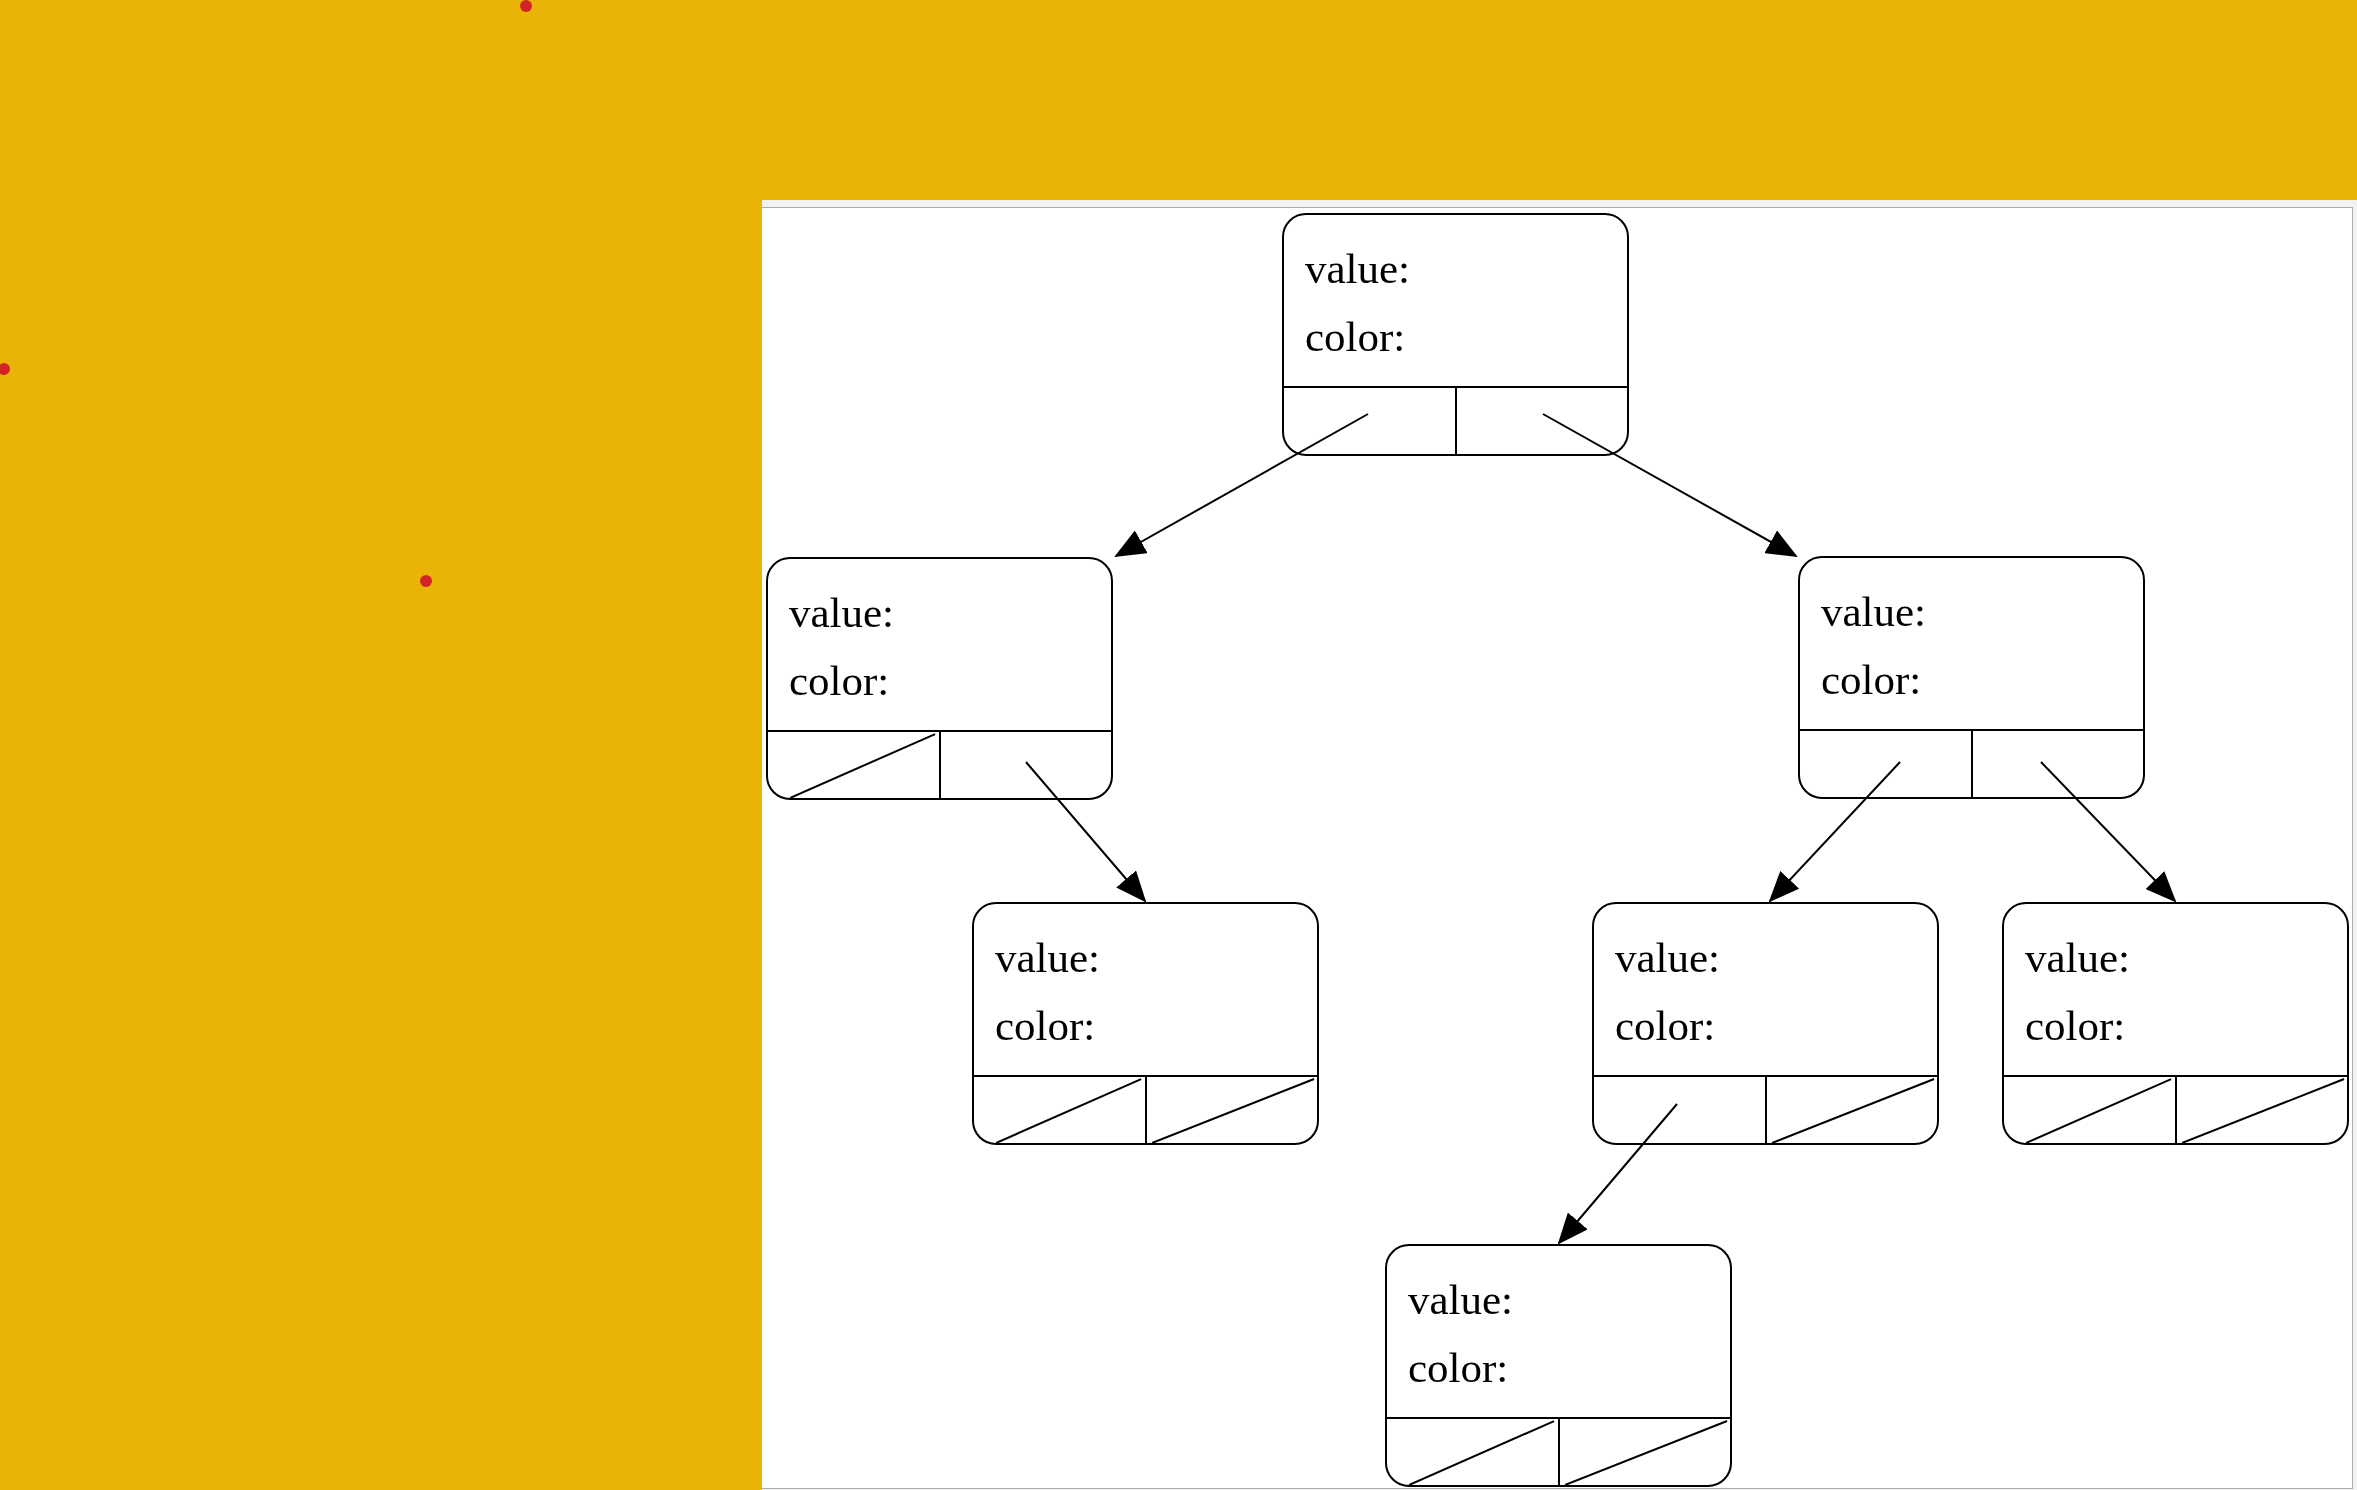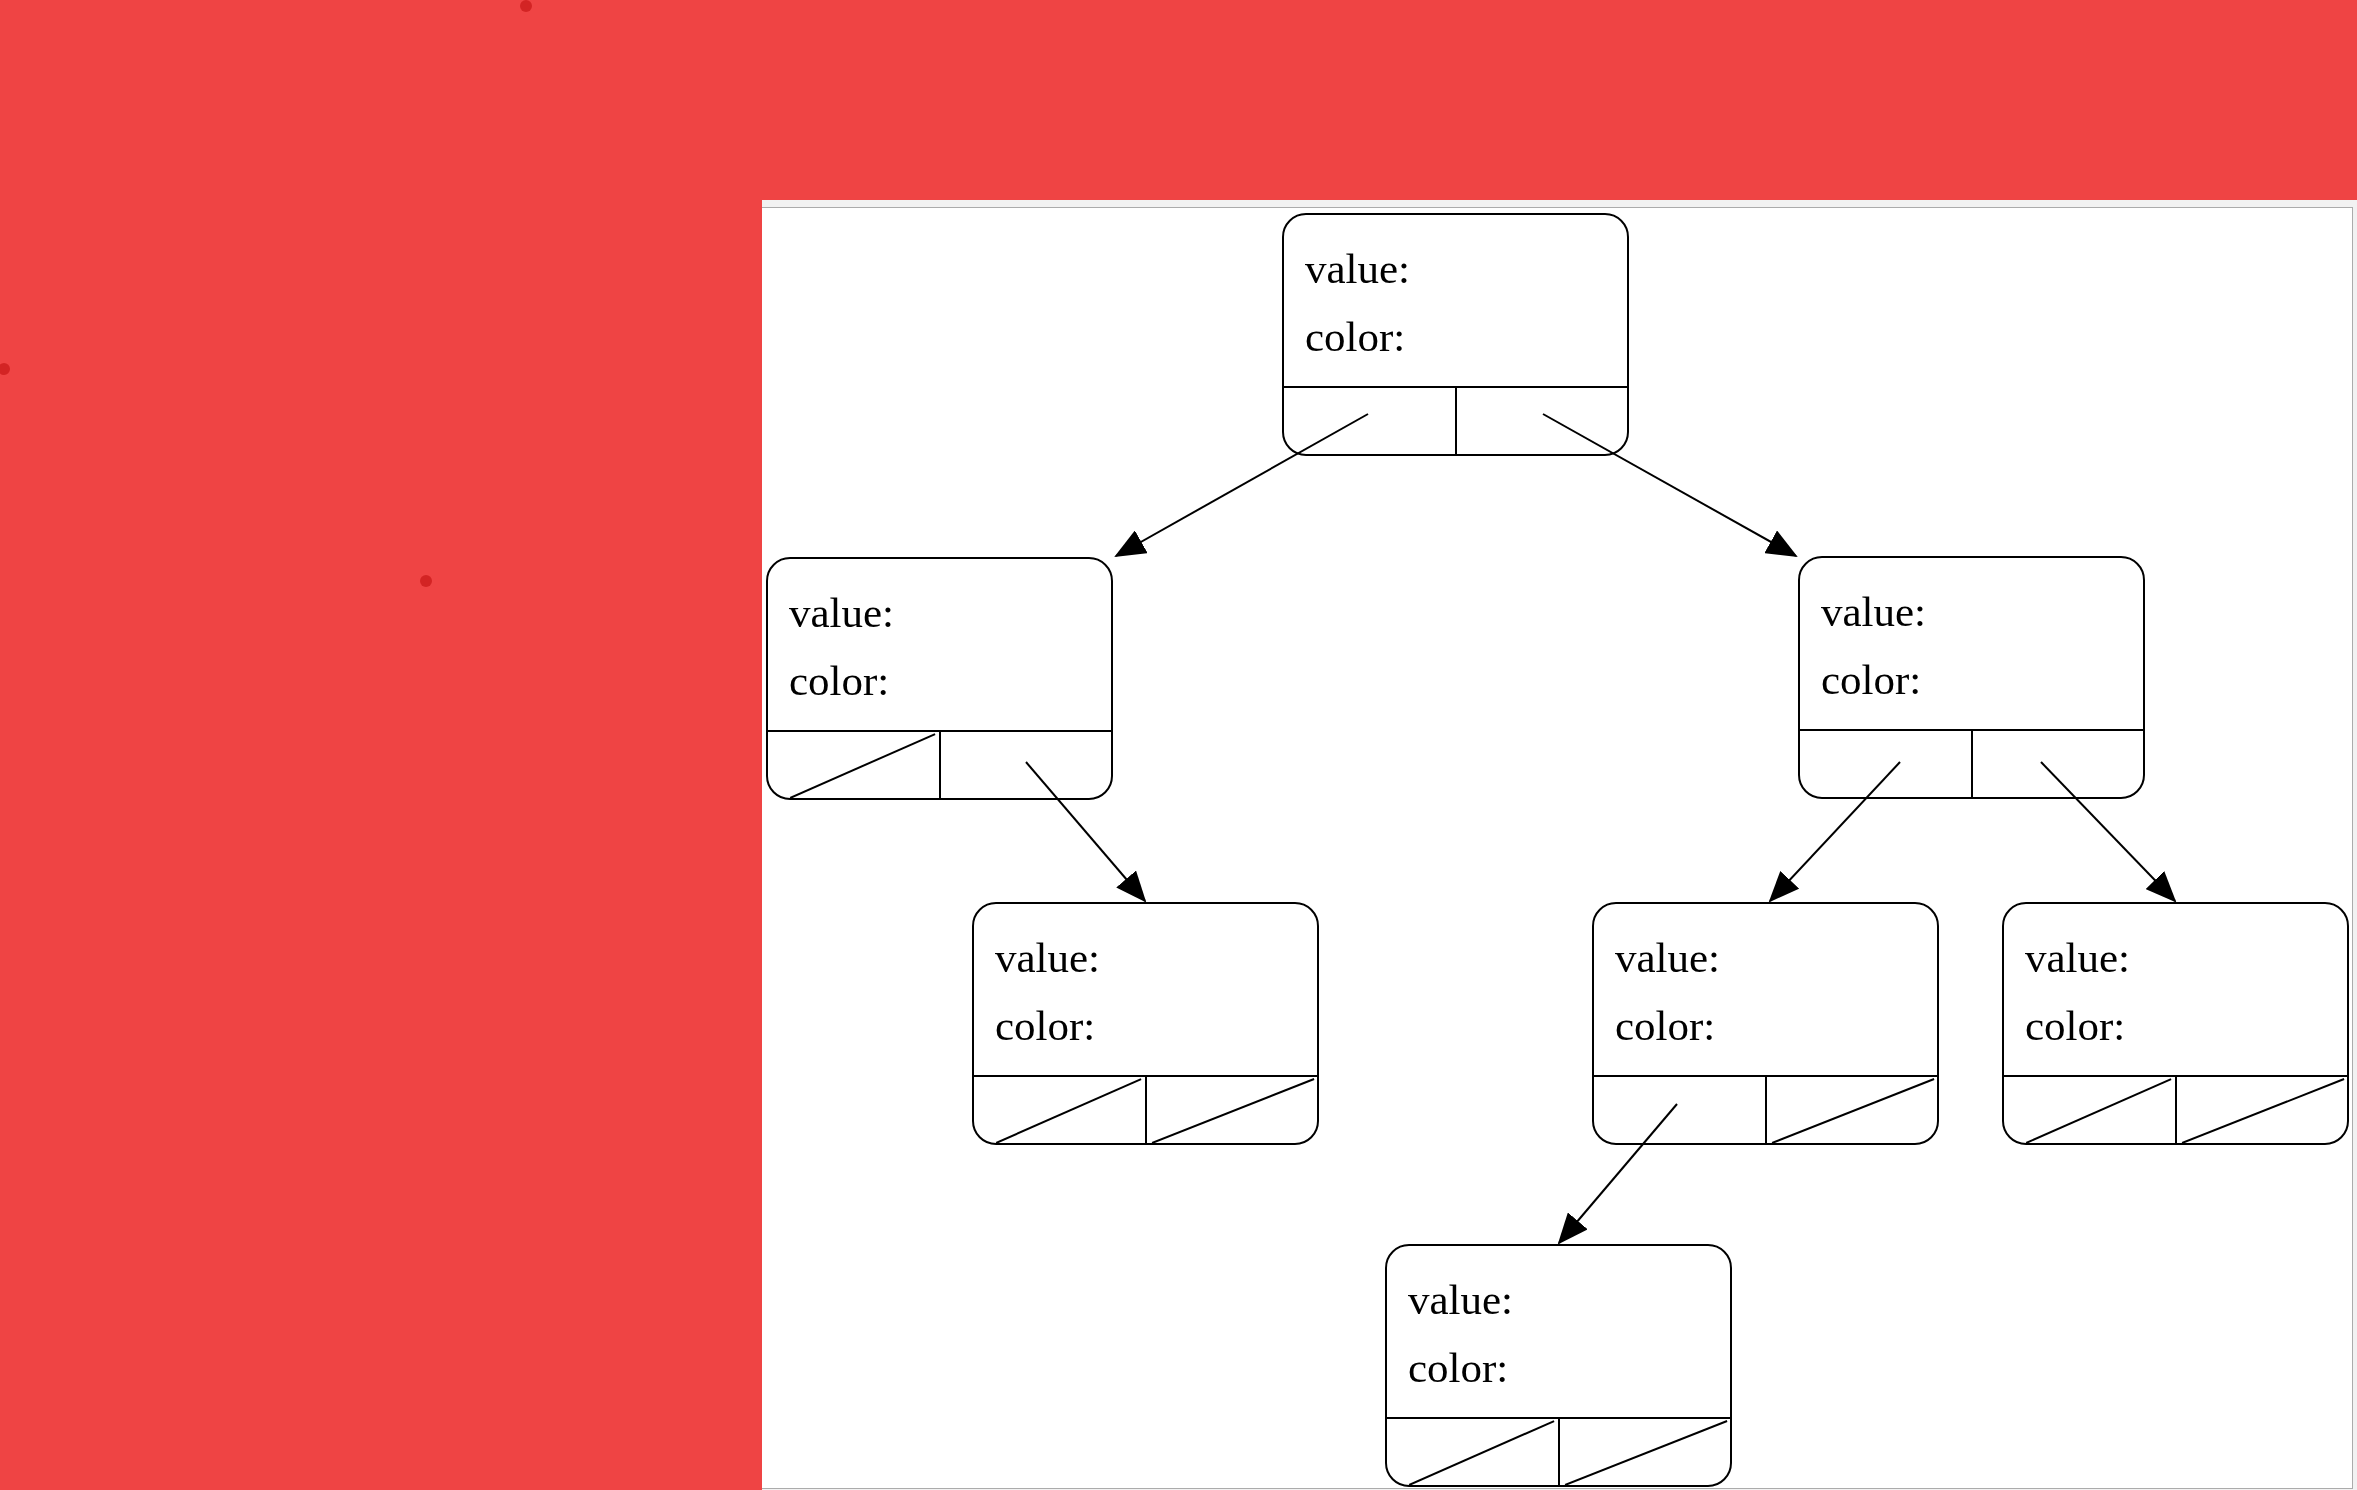--- a/index.html
+++ b/index.html
@@ -14,21 +14,21 @@
              font-size:43px;line-height:68px;color:#000;}
   .node-row{display:flex;height:68px;border-top:2px solid #000;}
   .cell{flex:1 1 50%;position:relative;}
   .cell.left{border-right:2px solid #000;}
   .cell svg{position:absolute;left:0;top:0;width:100%;height:100%;display:block;}
   #edges{position:absolute;left:0;top:0;z-index:10;pointer-events:none;}
 </style>
 </head>
 <body>
 
-<div id="stage" style="background: #ef4444;">
+<div id="stage" style="background: #eab308;">
   <div id="chrome" style="left: 762px; top: 200px; width: 1595px; height: 1290px; background: rgb(242, 242, 242);"></div>
   <div id="canvas" style="left: 762px; top: 207px; width: 1590px; height: 1280px; background: rgb(255, 255, 255); border-top: 1px solid rgb(171, 171, 171); border-right: 1px solid rgb(171, 171, 171); border-bottom: 1px solid rgb(171, 171, 171);"></div>
   <svg id="edges" width="2357" height="1490" viewBox="0 0 2357 1490">
     <defs>
       <marker id="ah" markerUnits="userSpaceOnUse" markerWidth="33" markerHeight="26" refX="29" refY="13" orient="auto">
         <path d="M0,0 L31,13 L0,26 Z" fill="#000"></path>
       </marker>
     </defs>
   <line x1="1368" y1="414" x2="1116" y2="556" stroke="#000000" stroke-width="2" marker-end="url(#ah)"></line>
       <line x1="1543" y1="414" x2="1796" y2="556" stroke="#000000" stroke-width="2" marker-end="url(#ah)"></line>

